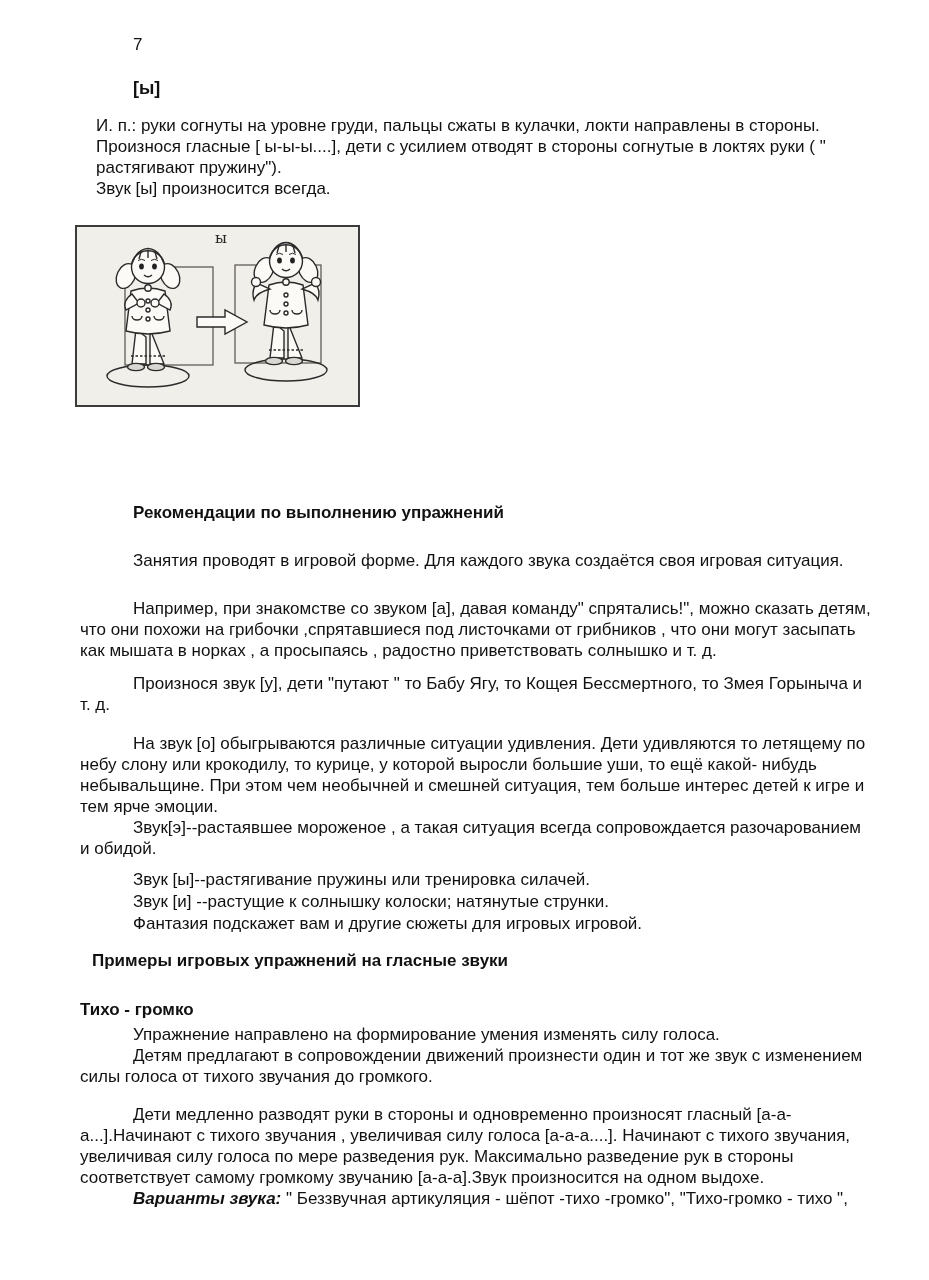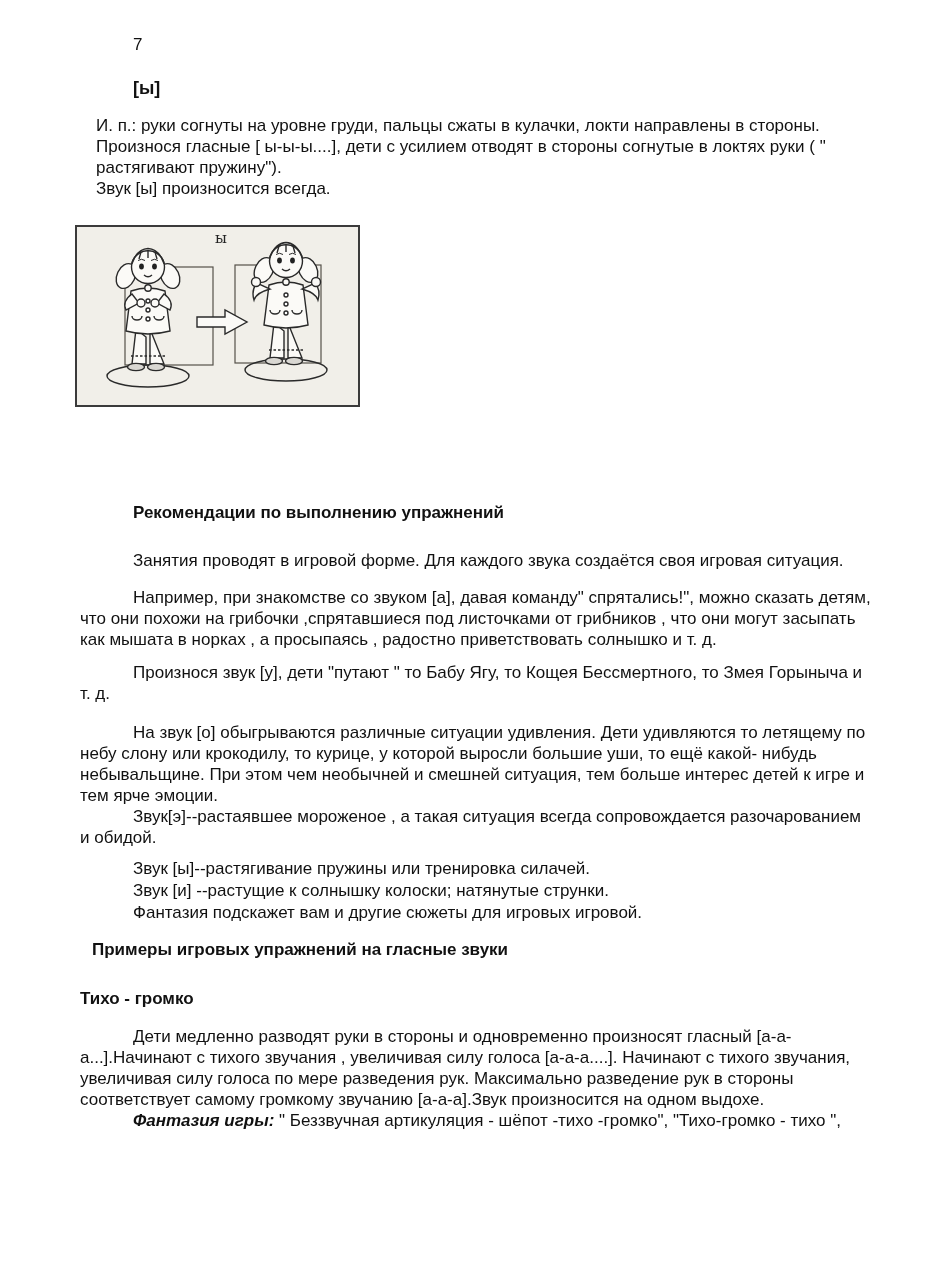--- a/index.html
+++ b/index.html
@@ -22,21 +22,21 @@
   .page-number {
     margin: 0 0 23px 53px;
   }
   .h-sound {
     font-size: 18px;
     font-weight: 700;
     margin: 0 0 14px 53px;
   }
   .block { margin: 16px; }
   .p-indent { text-indent: 53px; margin: 0; }
-  .mb12 { margin-bottom: 16px; }
+  .mb12 { margin-bottom: 27px; }
   .mb2  { margin-bottom: 12px; }
   .mb18 { margin-bottom: 18px; }
   .mb10 { margin-bottom: 8px; }
   .figure {
     margin: 26px 0 95px -5px;
     width: 285px;
     height: 182px;
   }
   .figure svg { display: block; }
   .h-rec {
@@ -153,20 +153,24 @@
   <div class="sound-lines">
     <div>Звук [ы]--растягивание пружины или тренировка силачей.</div>
     <div>Звук [и] --растущие к солнышку колоски; натянутые струнки.</div>
     <div>Фантазия подскажет вам и другие сюжеты для игровых игровой.</div>
   </div>
 
   <div class="h-examples">Примеры игровых упражнений на гласные звуки</div>
 
   <div class="h-quiet">Тихо - громко</div>
 
+  <div class="exercise-block">
+    <div class="p-indent">Упражнение направлено на формирование умения изменять силу голоса.</div>
+    <div class="p-indent">Детям предлагают в сопровождении движений произнести один и тот же звук с изменением силы голоса от тихого звучания до громкого.</div>
+  </div>
 
   <p class="p-indent details">Дети медленно разводят руки в стороны и одновременно произносят гласный [а-а-а...].Начинают с тихого звучания , увеличивая силу голоса [а-а-а....]. Начинают с тихого звучания, увеличивая силу голоса по мере разведения рук. Максимально разведение рук в стороны соответствует самому громкому звучанию [а-а-а].Звук произносится на одном выдохе.</p>
 
   <div class="p-indent">
-    <span class="variants-lead">Фантазия игры:</span><span> " Беззвучная артикуляция - шёпот -тихо -громко", "Тихо-громко - тихо ",</span>
+    <span class="variants-lead">Варианты звука:</span><span> " Беззвучная артикуляция - шёпот -тихо -громко", "Тихо-громко - тихо ",</span>
   </div>
 
 </div>
 
 </body></html>

